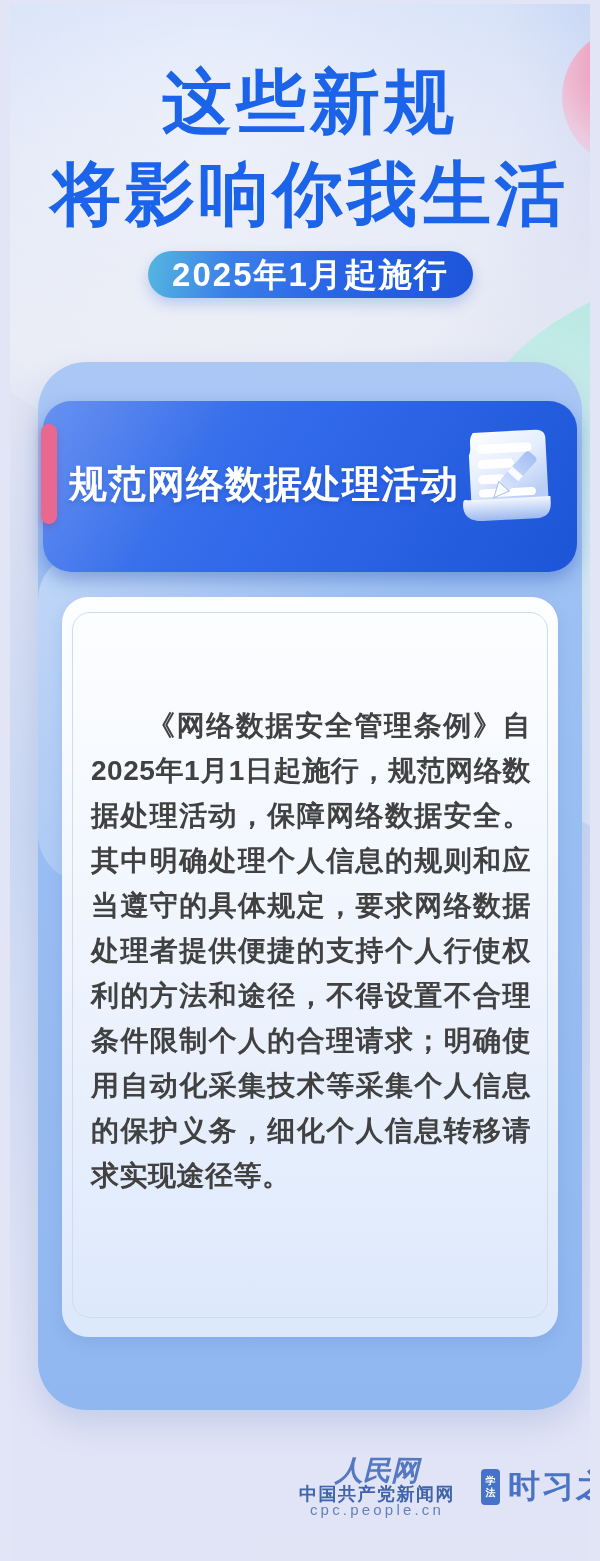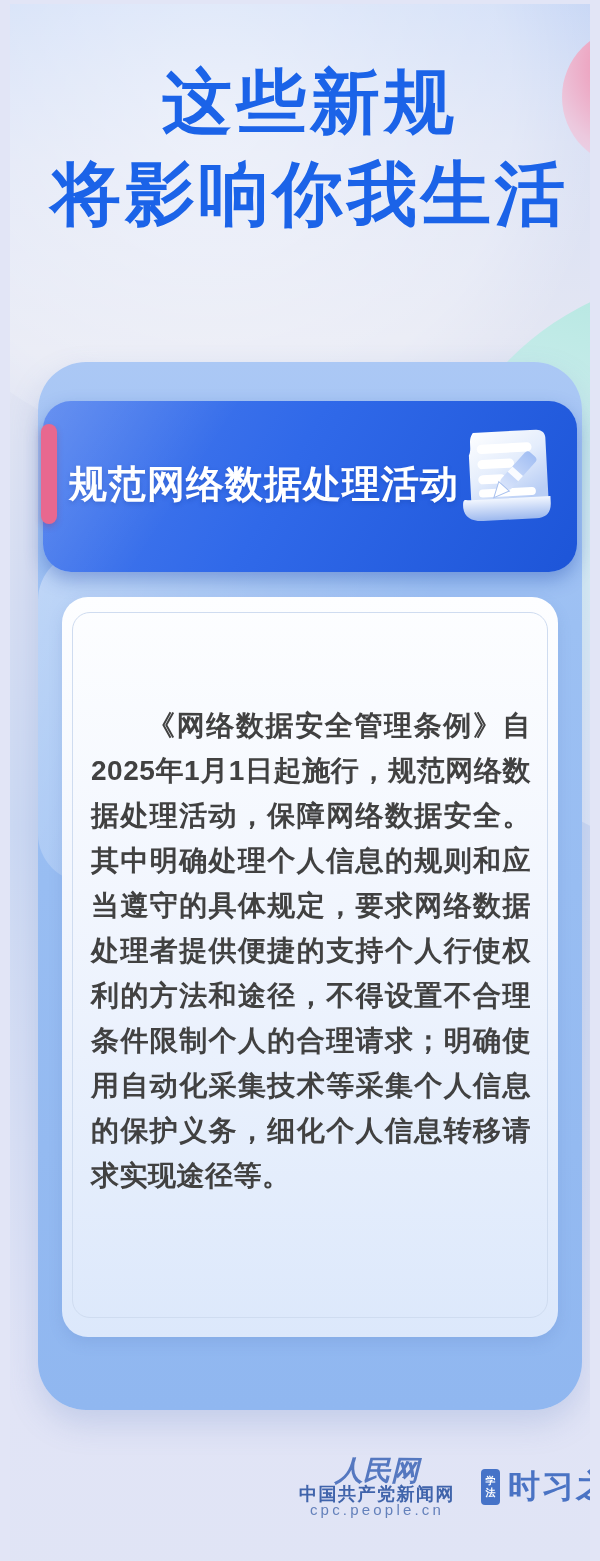--- a/index.html
+++ b/index.html
@@ -152,20 +152,21 @@
 
   <div class="glow"></div>
   <div class="circle-cyan"></div>
   <div class="circle-pink"></div>
 
   <div class="title">
     <div class="l1">这些新规</div>
     <div class="l2">将影响你我生活</div>
   </div>
 
+  <div class="badge">2025年1月起施行</div>
 
   <div class="card">
 
     <div class="accent-tab"></div>
 
     <div class="card-header">
       <span class="card-header-title">规范网络数据处理活动</span>
 
       <svg class="doc-icon" viewBox="0 0 118 118">
         <defs>

